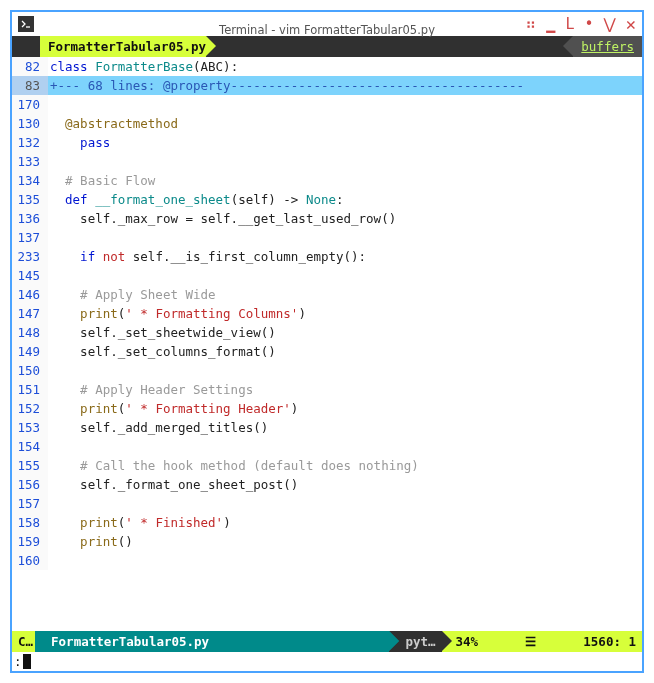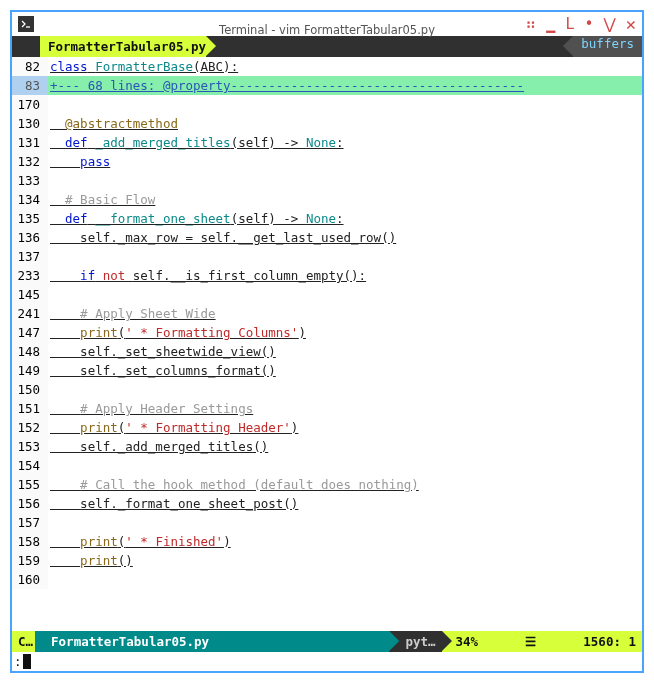--- a/index.html
+++ b/index.html
@@ -73,25 +73,26 @@
     content: "";
     position: absolute;
     right: -10px; top: 0;
     width: 0; height: 0;
     border-top: 10.5px solid transparent;
     border-bottom: 10.5px solid transparent;
     border-left: 10px solid #d7ff3a;
   }
   .tab-right {
     margin-left: auto;
-    color: #7dd3fc;
+    color: #bef264;
     background: #505050;
     padding: 0 8px;
-    display: flex; 
-    position: relative;
+    display: flex; align-items: center;
+    position: relative;
+    text-decoration: underline;
   }
   .tab-right::before {
     content: "";
     position: absolute;
     left: -10px; top: 0;
     width: 0; height: 0;
     border-top: 10.5px solid transparent;
     border-bottom: 10.5px solid transparent;
     border-right: 10px solid #505050;
   }
@@ -104,26 +105,26 @@
   .line {
     display: flex;
     height: 19px;
     line-height: 19px;
     white-space: pre;
   }
   .gutter {
     width: 36px;
     text-align: right;
     padding-right: 8px;
-    color: #000000;
+    color: #1d4ed8;
     background: #fafafa;
     flex-shrink: 0;
   }
-  .code { flex: 1; padding-left: 2px; color: #222; text-decoration: underline; }
-  .line.fold { background: #86efac; }
+  .code { flex: 1; padding-left: 2px; color: #222; }
+  .line.fold { background: #7dd3fc; }
   .line.fold .gutter { background: #b0d0f0; color: #555; }
   .line.fold .code { color: #2a57b5; }
 
   .kw { color: #0015d1; }      
   .fn { color: #0c8a8a; }      
   .type { color: #0c8a8a; }
   .cmt { color: #9a9a9a; margin-top: 30px; }     
   .str { color: #c02a2a; }     
   .builtin { color: #8a6a1a; } 
   .arrow { color: #222; }     
@@ -214,30 +215,29 @@
     <div class="tab-right">
       <span>buffers</span>
     </div>
   </div>
 
   <div class="code-area">
     <div class="line"><span class="gutter">82</span><span class="code"><span class="kw">class</span> <span class="fn">FormatterBase</span><span>(ABC):</span></span></div>
     <div class="line fold"><span class="gutter">83</span><span class="code">+--- 68 lines: @property---------------------------------------</span></div>
     <div class="line"><span class="gutter">170</span><span class="code"></span></div>
     <div class="line"><span class="gutter">130</span><span class="code">  <span class="builtin">@abstractmethod</span></span></div>
-    <div class="line"><span class="gutter">131</span><span class="code">  <span class="kw">def</span> <span class="fn">_add_merged_titles</span><span class="arrow">(self) -&gt; </span><span class="type">None</span><span>:</span></span></div>
     <div class="line"><span class="gutter">132</span><span class="code">    <span class="kw">pass</span></span></div>
     <div class="line"><span class="gutter">133</span><span class="code"></span></div>
     <div class="line"><span class="gutter">134</span><span class="code">  <span class="cmt"># Basic Flow</span></span></div>
     <div class="line"><span class="gutter">135</span><span class="code">  <span class="kw">def</span> <span class="fn">__format_one_sheet</span><span class="arrow">(self) -&gt; </span><span class="type">None</span><span>:</span></span></div>
     <div class="line"><span class="gutter">136</span><span class="code">    <span>self._max_row = self.__get_last_used_row()</span></span></div>
     <div class="line"><span class="gutter">137</span><span class="code"></span></div>
     <div class="line"><span class="gutter">233</span><span class="code">    <span class="kw">if</span><span class="red"> not </span><span>self.__is_first_column_empty():</span></span></div>
     <div class="line"><span class="gutter">145</span><span class="code"></span></div>
-    <div class="line"><span class="gutter">241</span><span class="code">    <span class="cmt"># Apply Sheet Wide</span></span></div>
+    <div class="line"><span class="gutter">146</span><span class="code">    <span class="cmt"># Apply Sheet Wide</span></span></div>
     <div class="line"><span class="gutter">147</span><span class="code">    <span class="builtin">print</span><span>(</span><span class="str">' * Formatting Columns'</span><span>)</span></span></div>
     <div class="line"><span class="gutter">148</span><span class="code">    <span>self._set_sheetwide_view()</span></span></div>
     <div class="line"><span class="gutter">149</span><span class="code">    <span>self._set_columns_format()</span></span></div>
     <div class="line"><span class="gutter">150</span><span class="code"></span></div>
     <div class="line"><span class="gutter">151</span><span class="code">    <span class="cmt"># Apply Header Settings</span></span></div>
     <div class="line"><span class="gutter">152</span><span class="code">    <span class="builtin">print</span><span>(</span><span class="str">' * Formatting Header'</span><span>)</span></span></div>
     <div class="line"><span class="gutter">153</span><span class="code">    <span>self._add_merged_titles()</span></span></div>
     <div class="line"><span class="gutter">154</span><span class="code"></span></div>
     <div class="line"><span class="gutter">155</span><span class="code">    <span class="cmt"># Call the hook method (default does nothing)</span></span></div>
     <div class="line"><span class="gutter">156</span><span class="code">    <span>self._format_one_sheet_post()</span></span></div>

